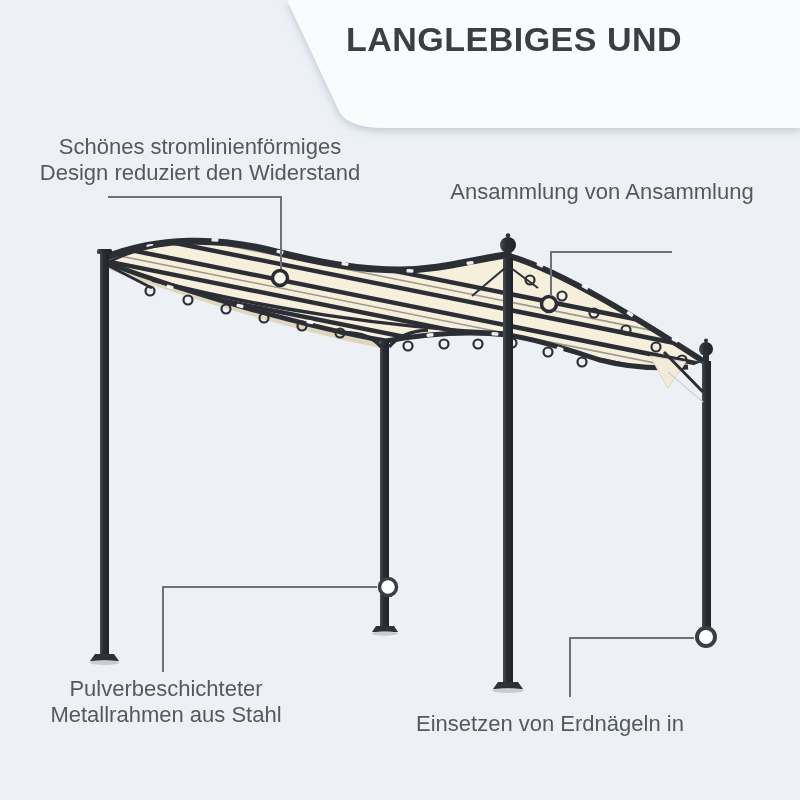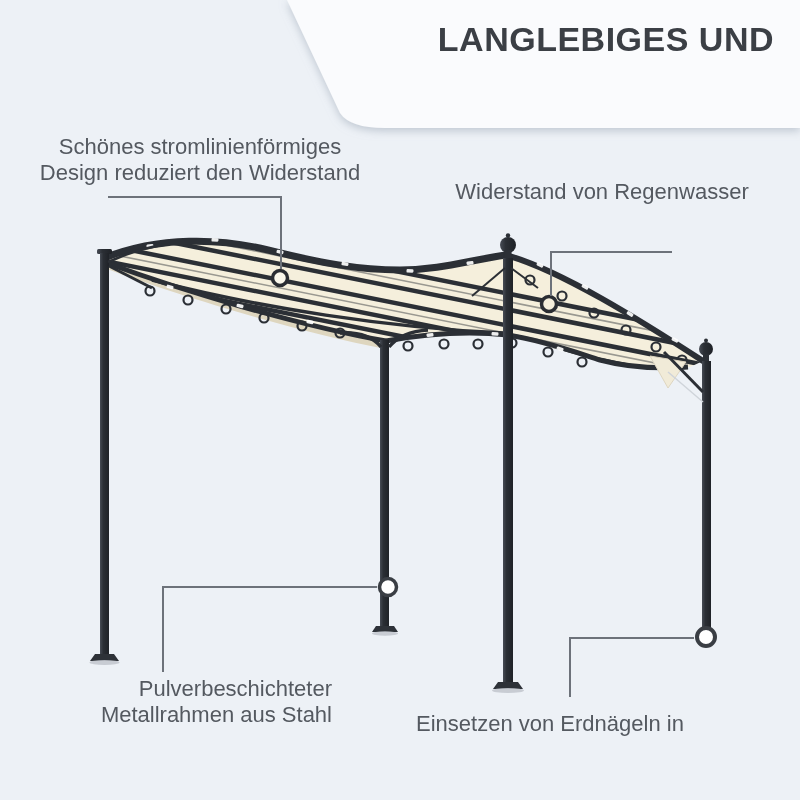--- a/index.html
+++ b/index.html
@@ -12,31 +12,31 @@
     --fabric:#f5efdc;
     --fabric_shadow:#ded6bf;
   }
   html,body{margin:0;padding:0;}
   body{font-family:"Liberation Sans","DejaVu Sans",sans-serif;background:#fff;}
   .stage{position:relative;width:800px;height:800px;overflow:hidden;background:var(--background);}
   .stage svg{position:absolute;left:0;top:0;}
 
   .title{
     position:absolute;top:16px;right:26px;width:520px;
-    text-align:right;color:var(--title);
+    text-align:center;color:var(--title);
     font-size:34px;font-weight:700;line-height:47px;letter-spacing:.5px;
     z-index:3;
   }
   .ann{
     position:absolute;color:var(--annotation_text);
     font-size:22px;line-height:26px;text-align:center;z-index:3;
   }
   .ann-streamline{left:8px;top:134px;width:384px;}
   .ann-drain{left:420px;top:179px;width:364px;}
-  .ann-frame{left:0px;top:676px;width:332px;text-align:right;}
+  .ann-frame{left:0px;top:676px;width:332px;}
   .ann-stakes{left:400px;top:711px;width:300px;}
 
   .frame-stroke{stroke:var(--frame);fill:none;}
   .callout{stroke:var(--callout_line);stroke-width:2;fill:none;}
 </style>
 </head>
 <body>
 
 <div class="stage">
 
@@ -200,21 +200,21 @@
 
   <div class="title">
     <div>LANGLEBIGES UND</div>
   </div>
 
   <div class="ann ann-streamline">
     <div>Schönes stromlinienförmiges</div>
     <div>Design reduziert den Widerstand</div>
   </div>
   <div class="ann ann-drain">
-    <div>Widerstand von Regenwasser</div>
+    <div>Ansammlung von Ansammlung</div>
   </div>
   <div class="ann ann-frame">
     <div>Pulverbeschichteter</div>
     <div>Metallrahmen aus Stahl</div>
   </div>
   <div class="ann ann-stakes">
     <div>Einsetzen von Erdnägeln in</div>
   </div>
 
 </div>

